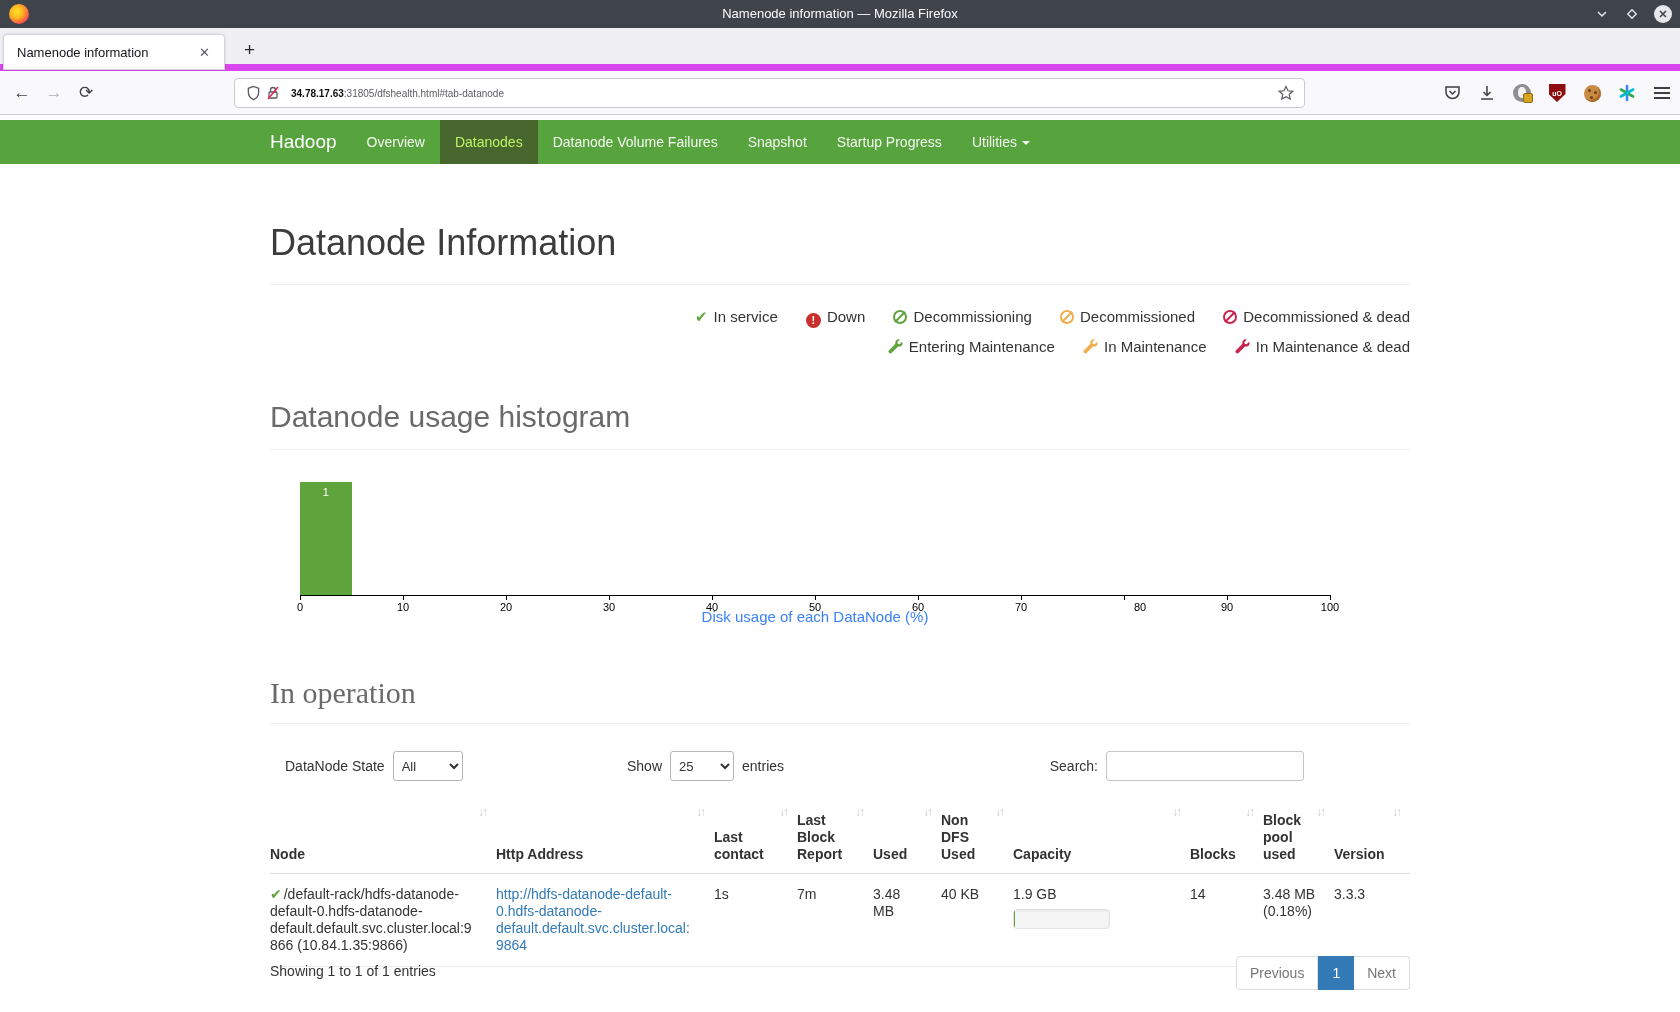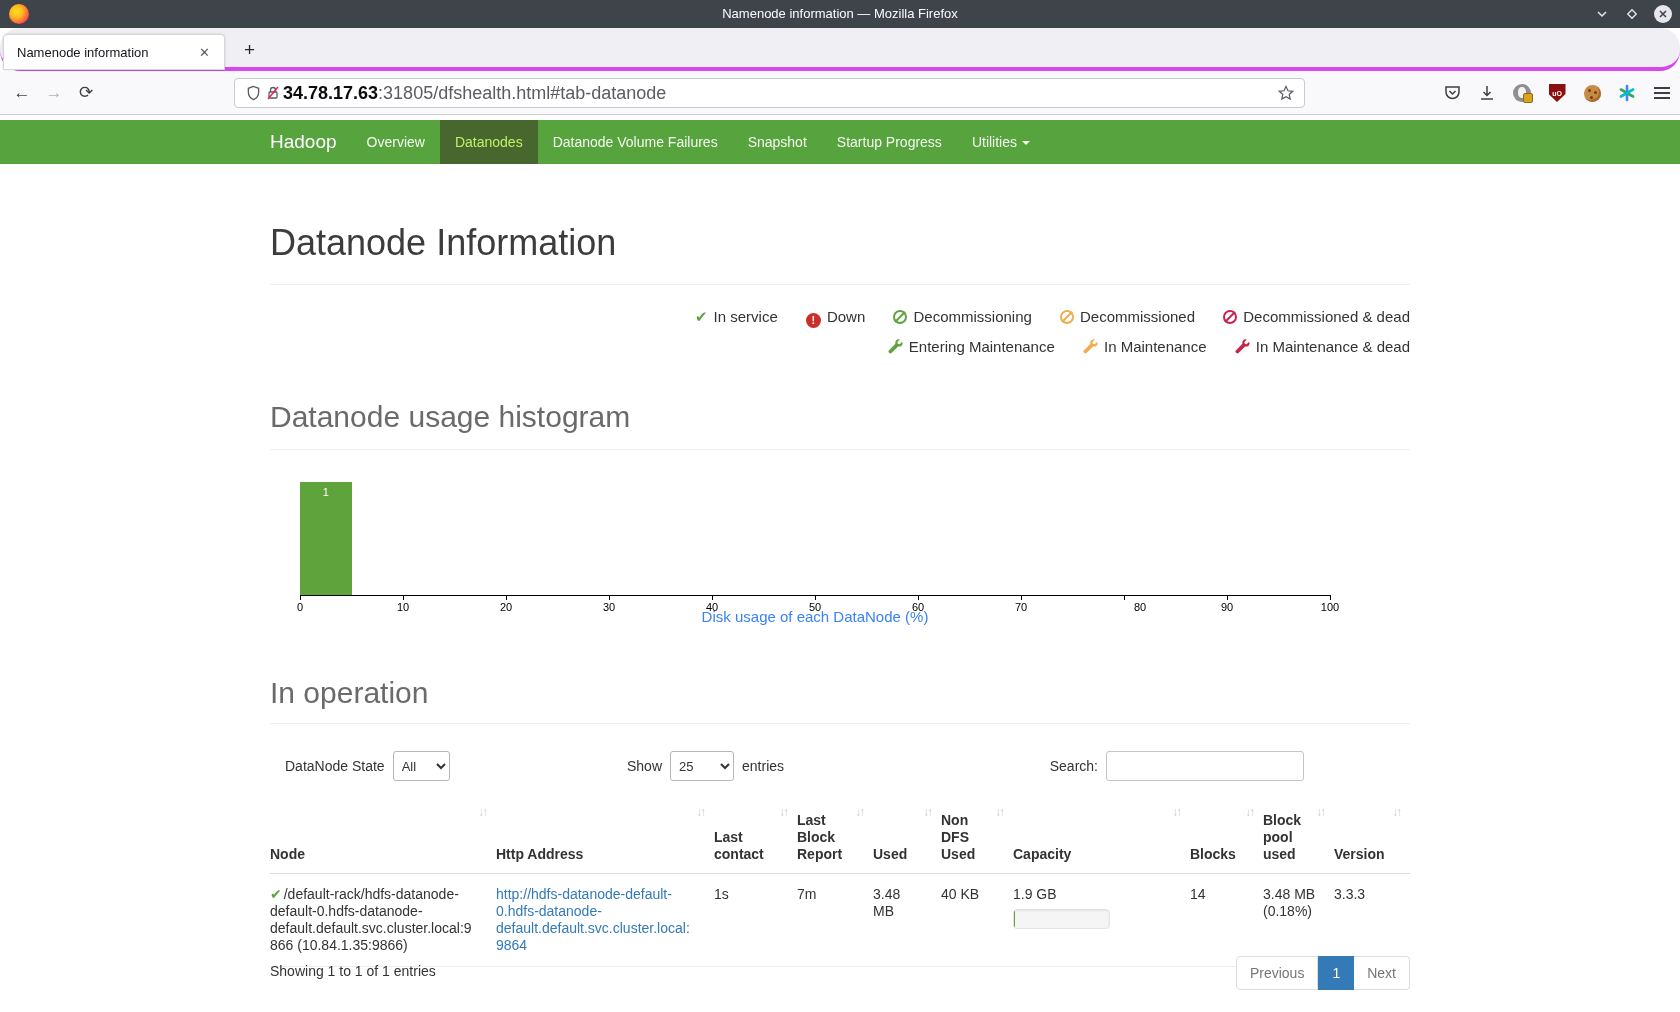--- a/index.html
+++ b/index.html
@@ -7,31 +7,31 @@
 
   
   .titlebar { position:absolute; left:0; top:0; width:1680px; height:28px; background:#3f444b; display:flex; align-items:center; }
   .ff-logo { position:absolute; left:9px; top:4px; width:20px; height:20px; border-radius:50%;
     background:radial-gradient(circle at 38% 38%, #ffe226 0%, #ffb81f 35%, #ff7139 60%, #e31587 90%, #9059ff 100%); }
   .win-title { position:absolute; left:0; right:0; top:0; height:28px; line-height:28px; text-align:center; color:#fbfbfe; font-size:13px; }
   .win-btns { position:absolute; right:8px; top:0; height:28px; display:flex; align-items:center; gap:14px; }
   .win-btn { width:16px; height:16px; display:flex; align-items:center; justify-content:center; }
   .close-circle { width:18px; height:18px; border-radius:50%; background:#e7e7ec; display:flex; align-items:center; justify-content:center; }
 
-  .tabstrip { position:absolute; left:0; top:28px; width:1680px; height:43px; background:#f0f0f4; border-bottom:4px solid #d946ef;border-radius:20px; }
+  .tabstrip { position:absolute; left:0; top:28px; width:1680px; height:43px; background:#f0f0f4; border-bottom:7px solid #d946ef; }
   .tab { position:absolute; left:3px; top:6px; width:222px; height:36px; background:#fff; border:1px solid #d4d4d9; border-radius:4px 4px 0 0; box-shadow:0 0 3px rgba(0,0,0,.12); display:flex; align-items:center; padding:0 10px 0 13px; }
   .tab-title { font-size:13px; color:#15141a; flex:1; white-space:nowrap; overflow:hidden; }
   .tab-close { color:#5b5b66; font-size:13px; padding:2px 4px; }
   .newtab-btn { position:absolute; left:238px; top:12px; font-size:19px; color:#2b2a33; line-height:20px; padding:0 6px; }
 
   .toolbar { position:absolute; left:0; top:71px; width:1680px; height:44px; background:#f9f9fb; border-bottom:1px solid #cfcfd8; display:flex; align-items:center; }
   .nav-ic { font-size:17px; color:#3e3e44; width:32px; text-align:center; }
   .nav-ic.fwd { color:#b1b1b9; }
   .urlbar { position:absolute; left:234px; top:7px; width:1071px; height:30px; background:#fff; border:1px solid #c9c9cf; border-radius:4px; display:flex; align-items:center; padding:0 8px; }
-  .url-text { font-size:18px; color:#5b5b66; flex:1; white-space:nowrap; overflow:hidden; }
+  .url-text { font-size:10px; color:#5b5b66; margin-left:8px; flex:1; white-space:nowrap; overflow:hidden; }
   .url-host { color:#0c0c0d; font-weight:600; }
   .tb-icons { position:absolute; right:8px; top:7px; height:30px; display:flex; align-items:center; gap:15px; }
   .tb-icon { width:20px; height:20px; display:flex; align-items:center; justify-content:center; }
   .ublock { width:17px; height:18px; background:#8c0f0f; clip-path:polygon(0 0,100% 0,100% 55%,50% 100%,0 55%); color:#fff; font-size:7px; font-weight:bold; display:flex; align-items:center; justify-content:center; }
   .cookie { width:17px; height:17px; border-radius:50%; background:#c98a44; box-shadow:inset -2px -2px 0 #a96a2d; position:relative; }
   .cookie:before { content:""; position:absolute; left:4px; top:4px; width:3px; height:3px; border-radius:50%; background:#6e4016; box-shadow:6px 2px 0 #6e4016, 2px 7px 0 #6e4016; }
   .ext-circle { width:18px; height:18px; border-radius:50%; background:#8e8e93; position:relative; }
   .ext-circle:before { content:""; position:absolute; left:5px; top:3px; width:8px; height:11px; border-radius:45%; background:#f2f2f2; }
   .ext-circle:after { content:""; position:absolute; right:-2px; bottom:-1px; width:8px; height:8px; border-radius:2px; background:#d9a521; border:1px solid #8a6a12; }
   .hamburger { width:16px; height:12px; border-top:2px solid #3e3e44; border-bottom:2px solid #3e3e44; position:relative; }
@@ -53,36 +53,36 @@
   .legend-item { margin-left:24px; white-space:nowrap; }
   .li-ic { display:inline-block; vertical-align:-2px; margin-right:6px; }
   .icon-check { color:var(--green,#5fa33c); font-size:15px; vertical-align:0; }
   .icon-exclamation { width:15px; height:15px; border-radius:50%; background:var(--down-red,#c9302c); color:#fff; font-size:11px; font-weight:bold; text-align:center; line-height:15px; }
   .icon-ban { width:14px; height:14px; border-radius:50%; border:2px solid currentColor; position:relative; }
   .icon-ban:after { content:""; position:absolute; left:-2px; right:-2px; top:50%; height:2px; margin-top:-1px; background:currentColor; transform:rotate(-45deg); }
   .c-green { color:var(--green,#5fa33c); } .c-orange { color:var(--orange,#f0ad4e); } .c-red { color:var(--crimson,#c7254e); }
   .icon-wrench svg { display:block; }
 
   .h2-title { position:absolute; left:270px; font-size:30px; font-weight:500; color:#6a6a6a; }
-  .h2-hist { top:400px; } .h2-oper { top:676px; }
+  .h2-hist { top:400px; } .h2-oper { top:676px;font-family:Liberation Serif, serif; }
 
   
   .chart { position:absolute; left:300px; top:482px; width:1030px; height:114px; border-bottom:1px solid #000; }
   .chart .tick { position:absolute; top:100%; width:1px; height:5px; background:#000; }
   .chart .tick-label { position:absolute; top:100%; margin-top:6px; transform:translateX(-50%); font-size:11px; color:#000; }
   .chart .bar { position:absolute; bottom:0; background:var(--green,#5fa33c); }
   .chart .bar-label { position:absolute; top:4px; left:0; right:0; text-align:center; color:#fff; font-size:11px; }
   .chart-xlabel { position:absolute; left:300px; top:593px; width:1030px; text-align:center; font-size:15px; color:#3b82f6; padding-top:15px; }
 
   
   .controls { position:absolute; left:270px; top:750px; width:1140px; height:32px; font-size:14px; color:#333; }
   .ctrl-group { position:absolute; top:0; display:flex; align-items:center; gap:8px; height:32px; }
   .ctrl-state { left:15px; } .ctrl-show { left:357px; } .ctrl-search { right:106px; }
   select { height:30px; font-size:13px; color:#333; border:1px solid #b6b6bc; border-radius:3px; background:#fff; padding:0 4px; font-family:"Liberation Sans",sans-serif; }
-  .sel-state { width:57px; } .sel-show { width:64px; }
+  .sel-state { width:70px; } .sel-show { width:64px; }
   .search-input { height:30px; width:198px; border:1px solid #c4c4ca; border-radius:3px; padding:0 8px; font-size:13px; font-family:"Liberation Sans",sans-serif; }
 
   
   .dtable { position:absolute; left:270px; top:792px; width:1140px; border-collapse:collapse; table-layout:fixed; font-size:14px; color:#333; }
   .dtable th { position:relative; vertical-align:bottom; text-align:left; font-weight:bold; padding:20px 18px 10px 0; border-bottom:1px solid #dcdcdc; line-height:17px; }
   .dtable td { vertical-align:top; text-align:left; padding:12px 18px 12px 0; line-height:17px; border-bottom:1px solid #ededed; word-wrap:break-word; }
   .sort-ic { position:absolute; top:12px; right:10px; font-size:12px; color:#cdcdcd; letter-spacing:-2px; }
   .node-check { color:var(--green,#5fa33c); font-size:14px; margin-right:2px; }
   .dlink { color:var(--link-blue,#337ab7); text-decoration:none; word-wrap:break-word; }
   .progress { margin-top:6px; width:97px; height:20px; background:#f5f5f5; border:1px solid #e3e3e3; border-radius:4px; overflow:hidden; box-shadow:inset 0 1px 2px rgba(0,0,0,.08); }

